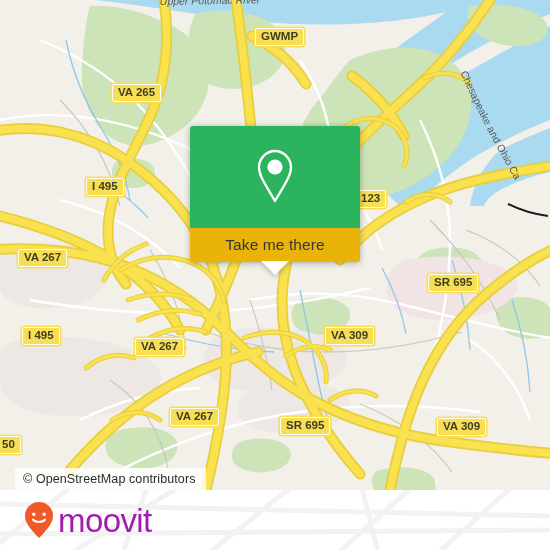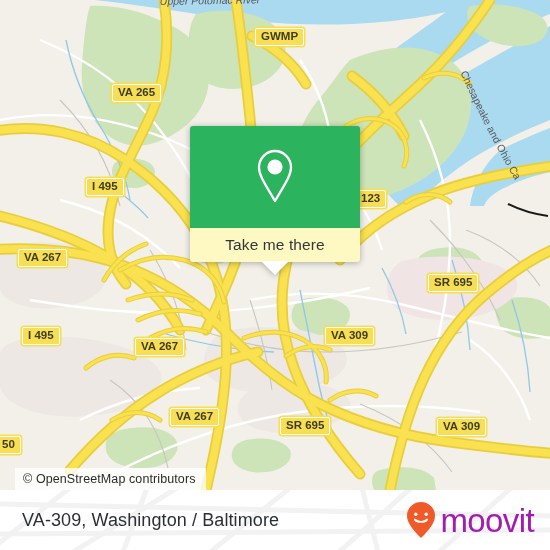--- a/index.html
+++ b/index.html
@@ -58,21 +58,21 @@
   .callout-green {
     background: #2CB35D;
     height: 102px;
     border-top-left-radius: 3px;
     border-top-right-radius: 3px;
     display: flex;
     align-items: center;
     justify-content: center;
   }
   .callout-white {
-    background: #fef9c3;
+    background: #eab308;
     height: 34px;
     border-bottom-left-radius: 3px;
     border-bottom-right-radius: 3px;
     display: flex;
     align-items: center;
     justify-content: center;
     font-size: 15.5px;
     color: #33373B;
     letter-spacing: .1px;
   }
@@ -368,21 +368,20 @@
         <path d="M200,70 L300,-10"></path>
         <path d="M330,70 L420,-10"></path>
         <path d="M430,70 L520,-10"></path>
         <path d="M0,14 L550,26"></path>
         <path d="M0,44 L550,40"></path>
         <path d="M120,70 L150,-10"></path>
         <path d="M380,70 L360,-10"></path>
       </g>
     </svg>
     <div class="footer-inner">
-      <div class="footer-title">VA-309, Washington / Baltimore</div>
       <div class="brand">
         <svg width="34" height="40" viewBox="0 0 34 40">
           <path d="M17,2 C24.7,2 31,8.1 31,15.7 C31,22.6 25.6,29.3 17,38
                    C8.4,29.3 3,22.6 3,15.7 C3,8.1 9.3,2 17,2 Z" fill="#F05A28"></path>
           <circle cx="11.8" cy="14.2" r="1.7" fill="#FFFFFF"></circle>
           <circle cx="22.2" cy="14.2" r="1.7" fill="#FFFFFF"></circle>
           <path d="M11,19.6 C13,22.6 21,22.6 23,19.6" stroke="#FFFFFF" stroke-width="1.9" fill="none" stroke-linecap="round"></path>
         </svg>
         <span class="brand-word">moovit</span>
       </div>

